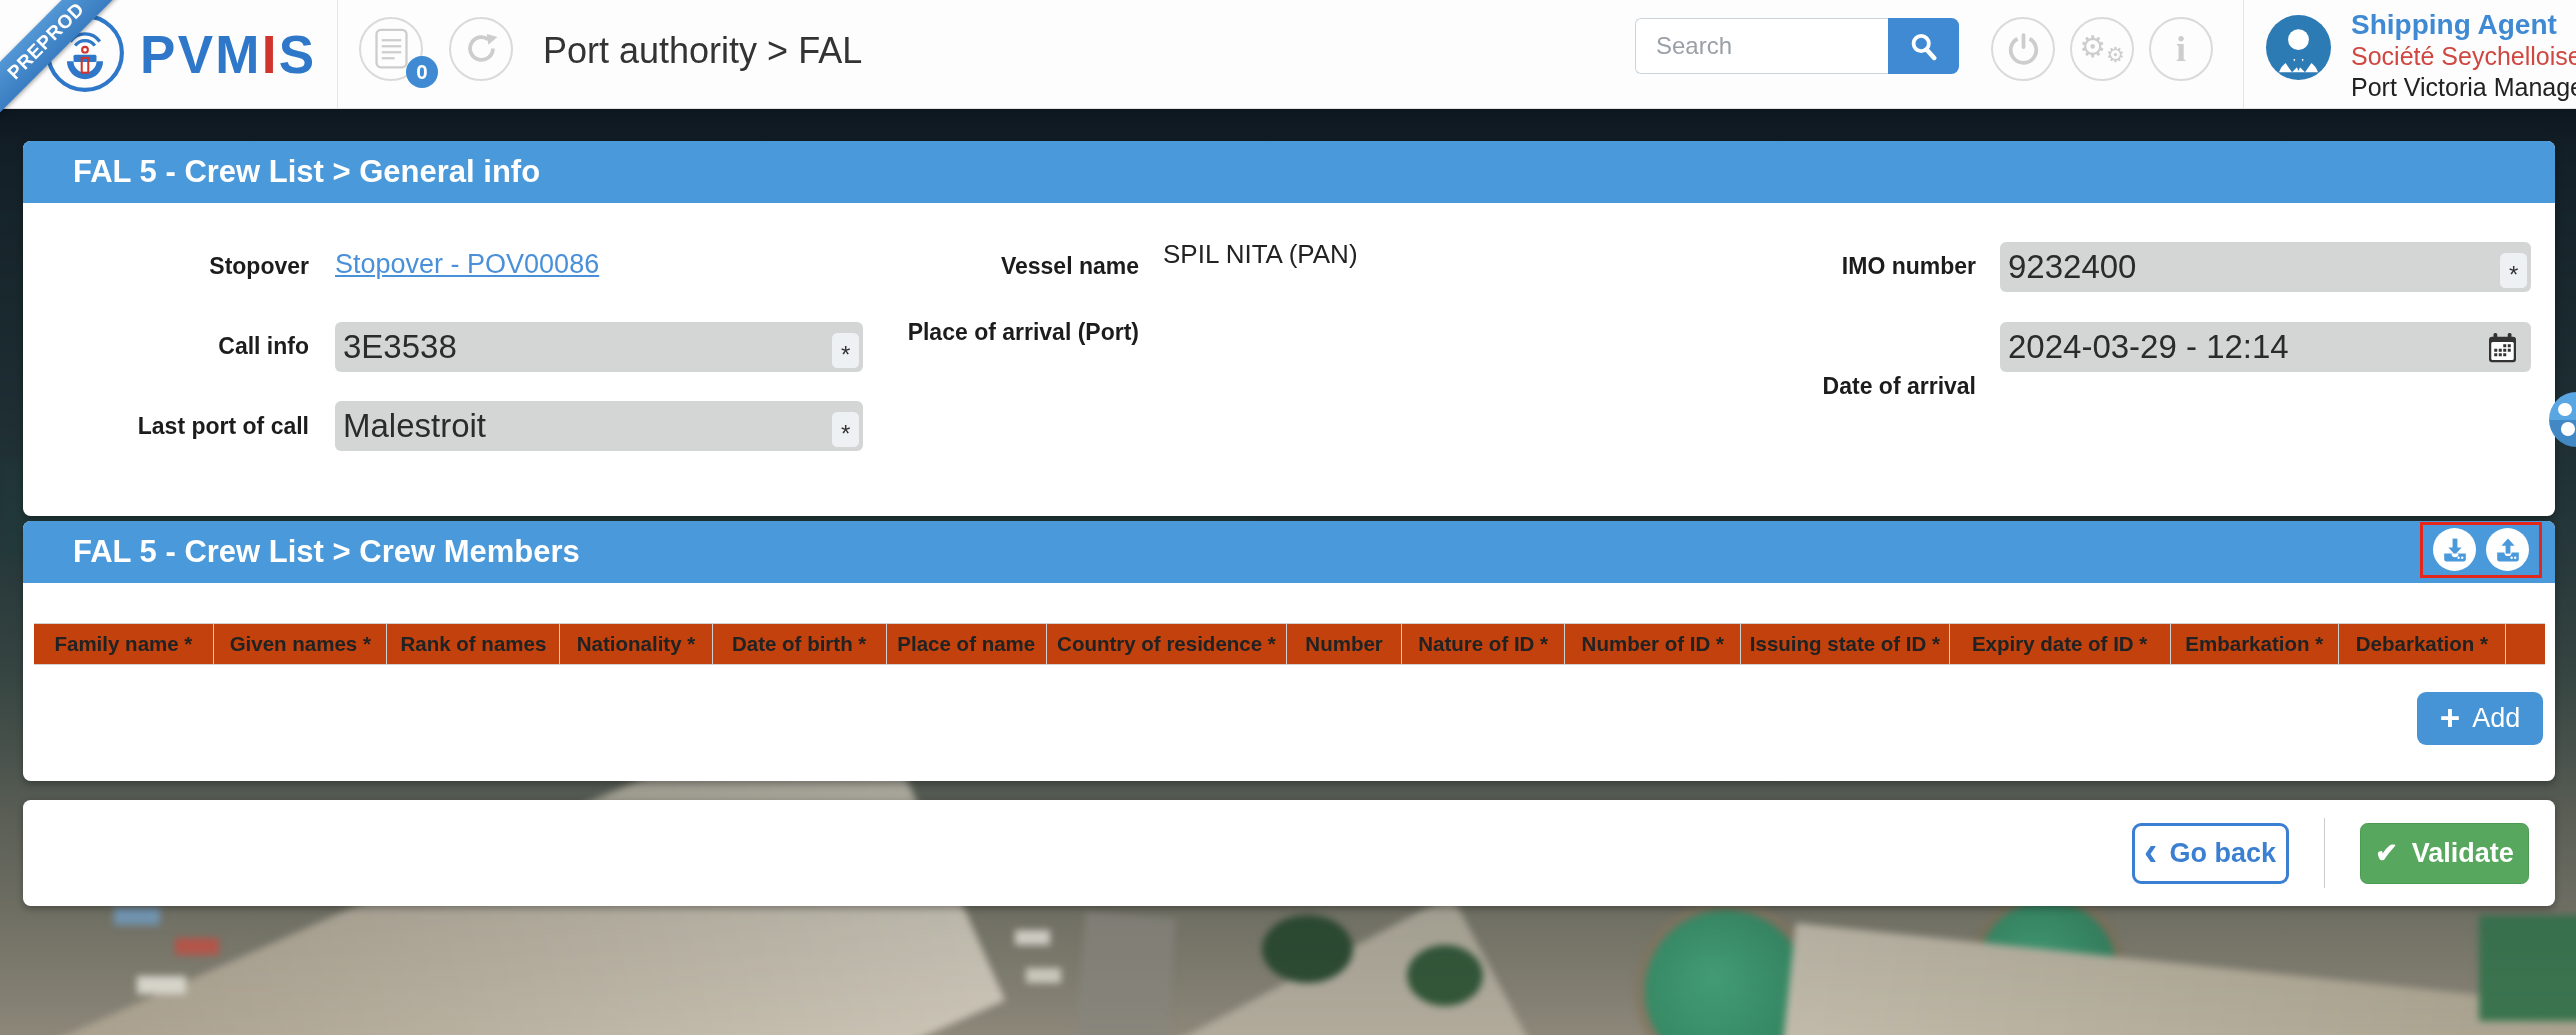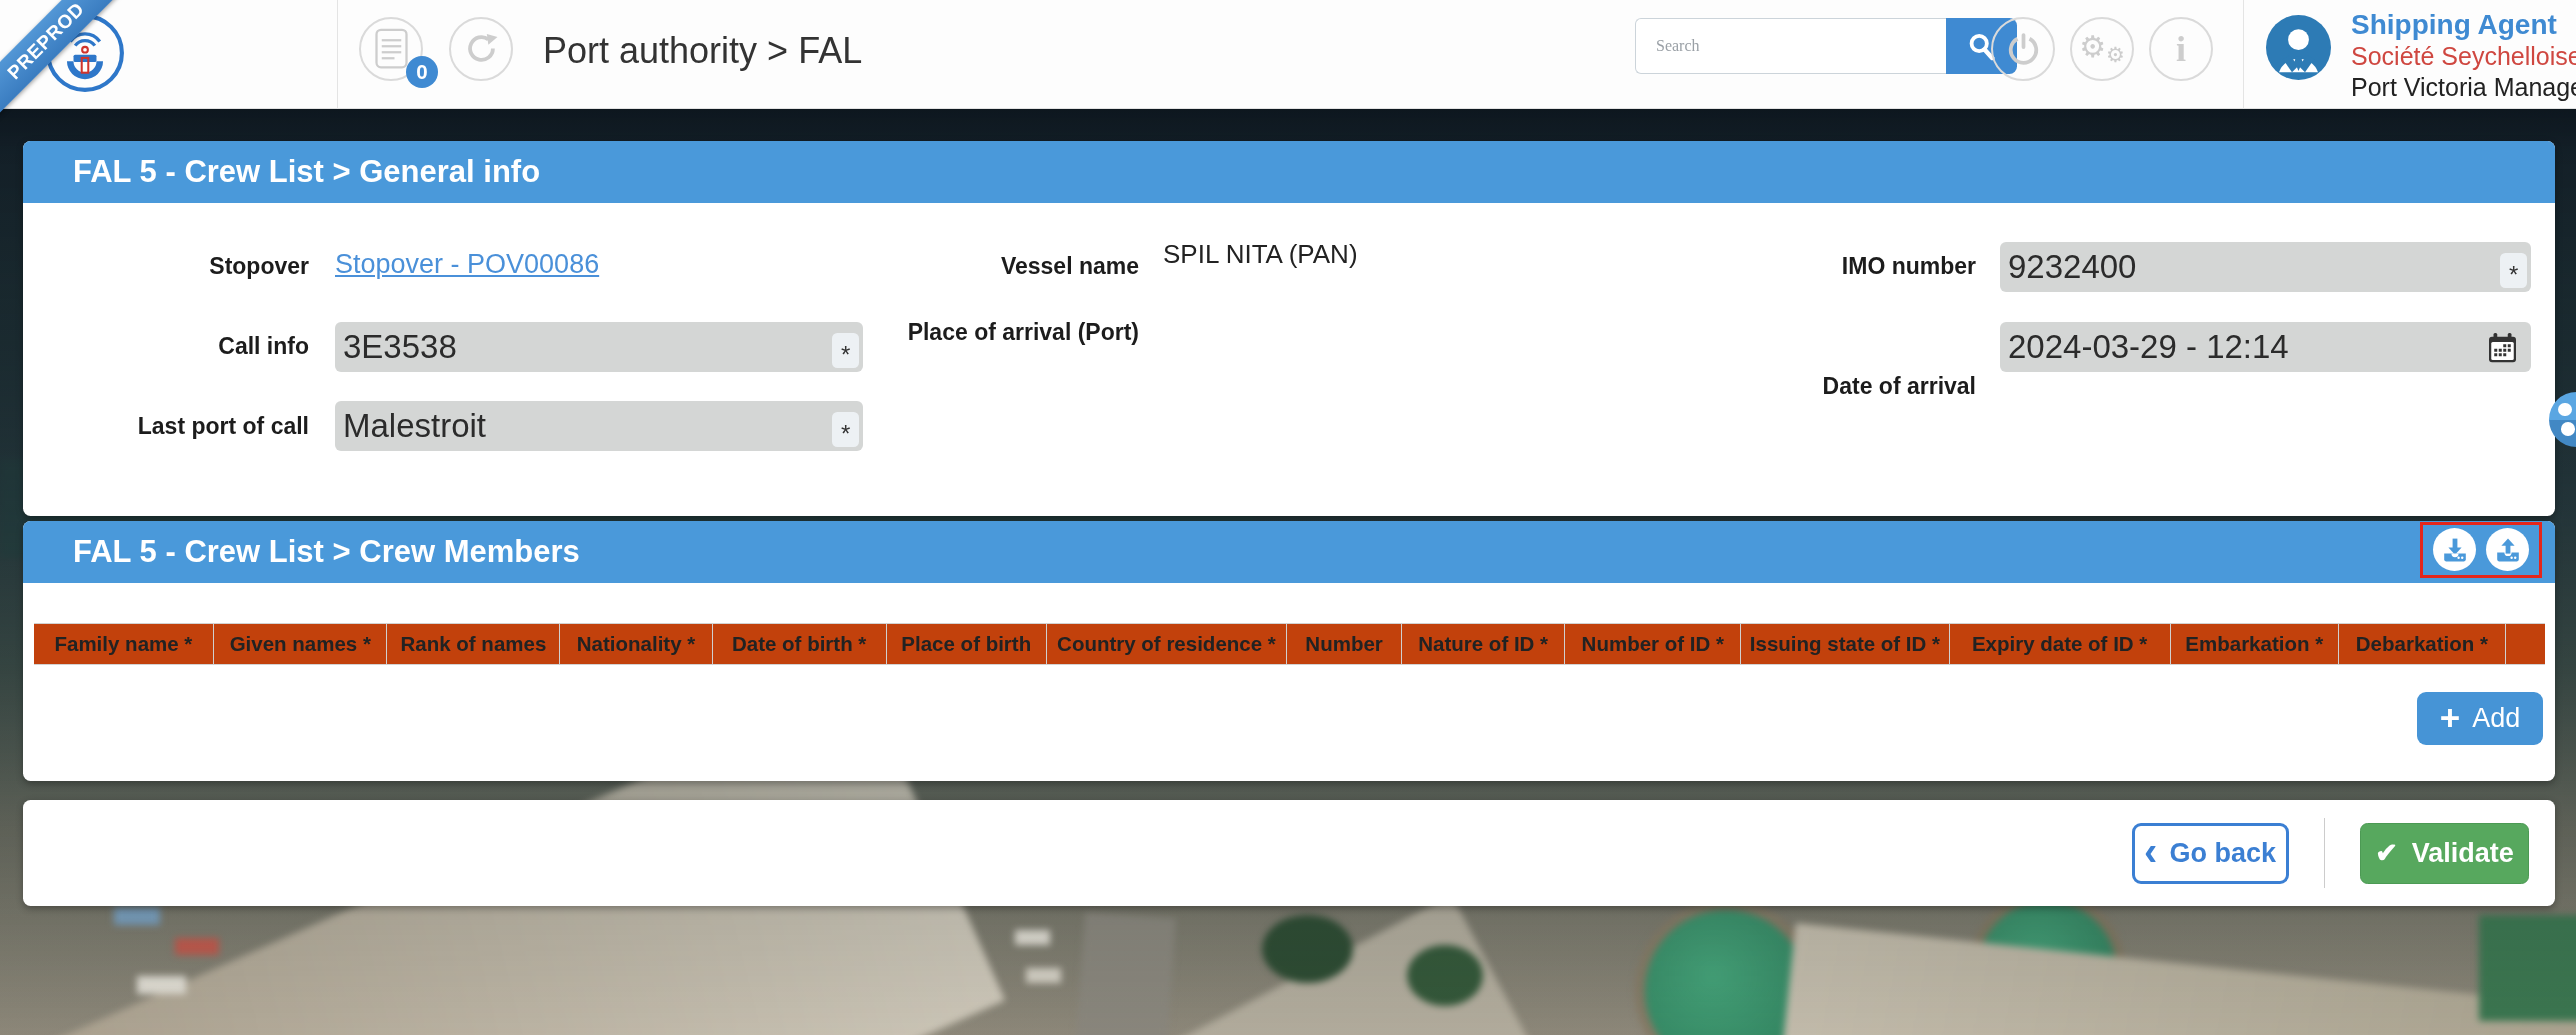--- a/index.html
+++ b/index.html
@@ -16,22 +16,22 @@
   .logo-wrap { position:absolute; left:44px; top:12px; width:82px; height:82px; }
   .brand { position:absolute; left:140px; top:24px; font-size:53px; font-weight:bold; color:#2e77c9; letter-spacing:2.3px; }
   .brand .accent { color:#d0342c; }
   .vdiv { position:absolute; top:0; width:0.8px; height:109px; background:#e4e4e4; }
   .circle-btn { position:absolute; width:64px; height:64px; border:2.3px solid #dadada; border-radius:50%;
                 background:transparent; display:flex; align-items:center; justify-content:center; color:#cdcdcd; cursor:pointer; }
   .badge { position:absolute; left:406px; top:56px; width:32px; height:32px; border-radius:50%; background:#3f8ad2;
            color:#fff; font-size:20.5px; font-weight:bold; display:flex; align-items:center; justify-content:center; z-index:11; }
   .page-title { position:absolute; left:543px; top:30px; font-size:36px; color:#333; }
   .search-wrap { position:absolute; left:1635px; top:18px; height:56px; display:flex; }
-  .search-input { width:311px; height:56px; border:1.5px solid #ccd4da; border-right:none; border-radius:6px 0 0 6px;
-                  font-size:16px; padding-left:20px; color:#555; outline:none; font-family:Liberation Serif, serif; }
+  .search-input { width:253px; height:56px; border:1.5px solid #ccd4da; border-right:none; border-radius:6px 0 0 6px;
+                  font-size:24px; padding-left:20px; color:#555; outline:none; font-family:Liberation Sans, sans-serif; }
   .search-input::placeholder { color:#9aa0a6; }
   .search-btn { width:71px; height:56px; background:#3f8ad2; border:none; border-radius:0 7.6px 7.6px 0;
                 display:flex; align-items:center; justify-content:center; cursor:pointer; }
   .avatar { position:absolute; left:2266px; top:15px; width:65px; height:65px; cursor:pointer; }
   .user-block { position:absolute; left:2351px; top:7.6px; width:225px; overflow:hidden; }
   .user-role { font-size:28px; font-weight:bold; color:#3f8ad2; line-height:33px; white-space:nowrap; }
   .user-company { font-size:25px; color:#cf4740; line-height:31px; white-space:nowrap; }
   .user-org { font-size:25px; color:#222; line-height:31px; white-space:nowrap; }
 
   
@@ -128,20 +128,21 @@
       <svg viewBox="0 0 100 100" width="82" height="82">
         <circle cx="50" cy="50" r="45" fill="none" stroke="#2e77c9" stroke-width="5"></circle>
         <path d="M32,36 a22,22 0 0,1 36,0" fill="none" stroke="#2e77c9" stroke-width="4"></path>
         <path d="M38,41 a15,15 0 0,1 24,0" fill="none" stroke="#2e77c9" stroke-width="4"></path>
         <circle cx="50" cy="46" r="3.5" fill="none" stroke="#d0342c" stroke-width="2.5"></circle>
         <rect x="36" y="52" width="28" height="9" rx="2" fill="#2e77c9"></rect>
         <path d="M28,60 a22,22 0 0,0 44,0 l-8,0 a14,14 0 0,1 -28,0 z" fill="#2e77c9"></path>
         <rect x="46" y="56" width="8" height="18" fill="none" stroke="#d0342c" stroke-width="2.5"></rect>
       </svg>
     </div>
+    <div class="brand"><span>PVM</span><span class="accent">I</span><span>S</span></div>
     <div class="vdiv" style="left:337px;"></div>
 
     <button class="circle-btn" style="left:359px;top:16.7px;">
       <svg width="33" height="41" viewBox="0 0 44 54">
         <rect x="2" y="2" width="40" height="50" rx="6" fill="none" stroke="#cdcdcd" stroke-width="3"></rect>
         <line x1="9" y1="16" x2="35" y2="16" stroke="#cdcdcd" stroke-width="3"></line>
         <line x1="9" y1="24" x2="35" y2="24" stroke="#cdcdcd" stroke-width="3"></line>
         <line x1="9" y1="32" x2="35" y2="32" stroke="#cdcdcd" stroke-width="3"></line>
         <line x1="9" y1="40" x2="26" y2="40" stroke="#cdcdcd" stroke-width="3"></line>
       </svg>
@@ -299,21 +300,21 @@
           <col style="width:167px">
           <col style="width:39px">
       </colgroup>
       <thead>
         <tr>
           <th>Family name *</th>
           <th>Given names *</th>
           <th>Rank of names</th>
           <th>Nationality *</th>
           <th>Date of birth *</th>
-          <th>Place of birth</th>
+          <th>Place of name</th>
           <th>Country of residence *</th>
           <th>Number</th>
           <th>Nature of ID *</th>
           <th>Number of ID *</th>
           <th>Issuing state of ID *</th>
           <th>Expiry date of ID *</th>
           <th>Embarkation *</th>
           <th>Debarkation *</th>
           <th></th>
         </tr>

